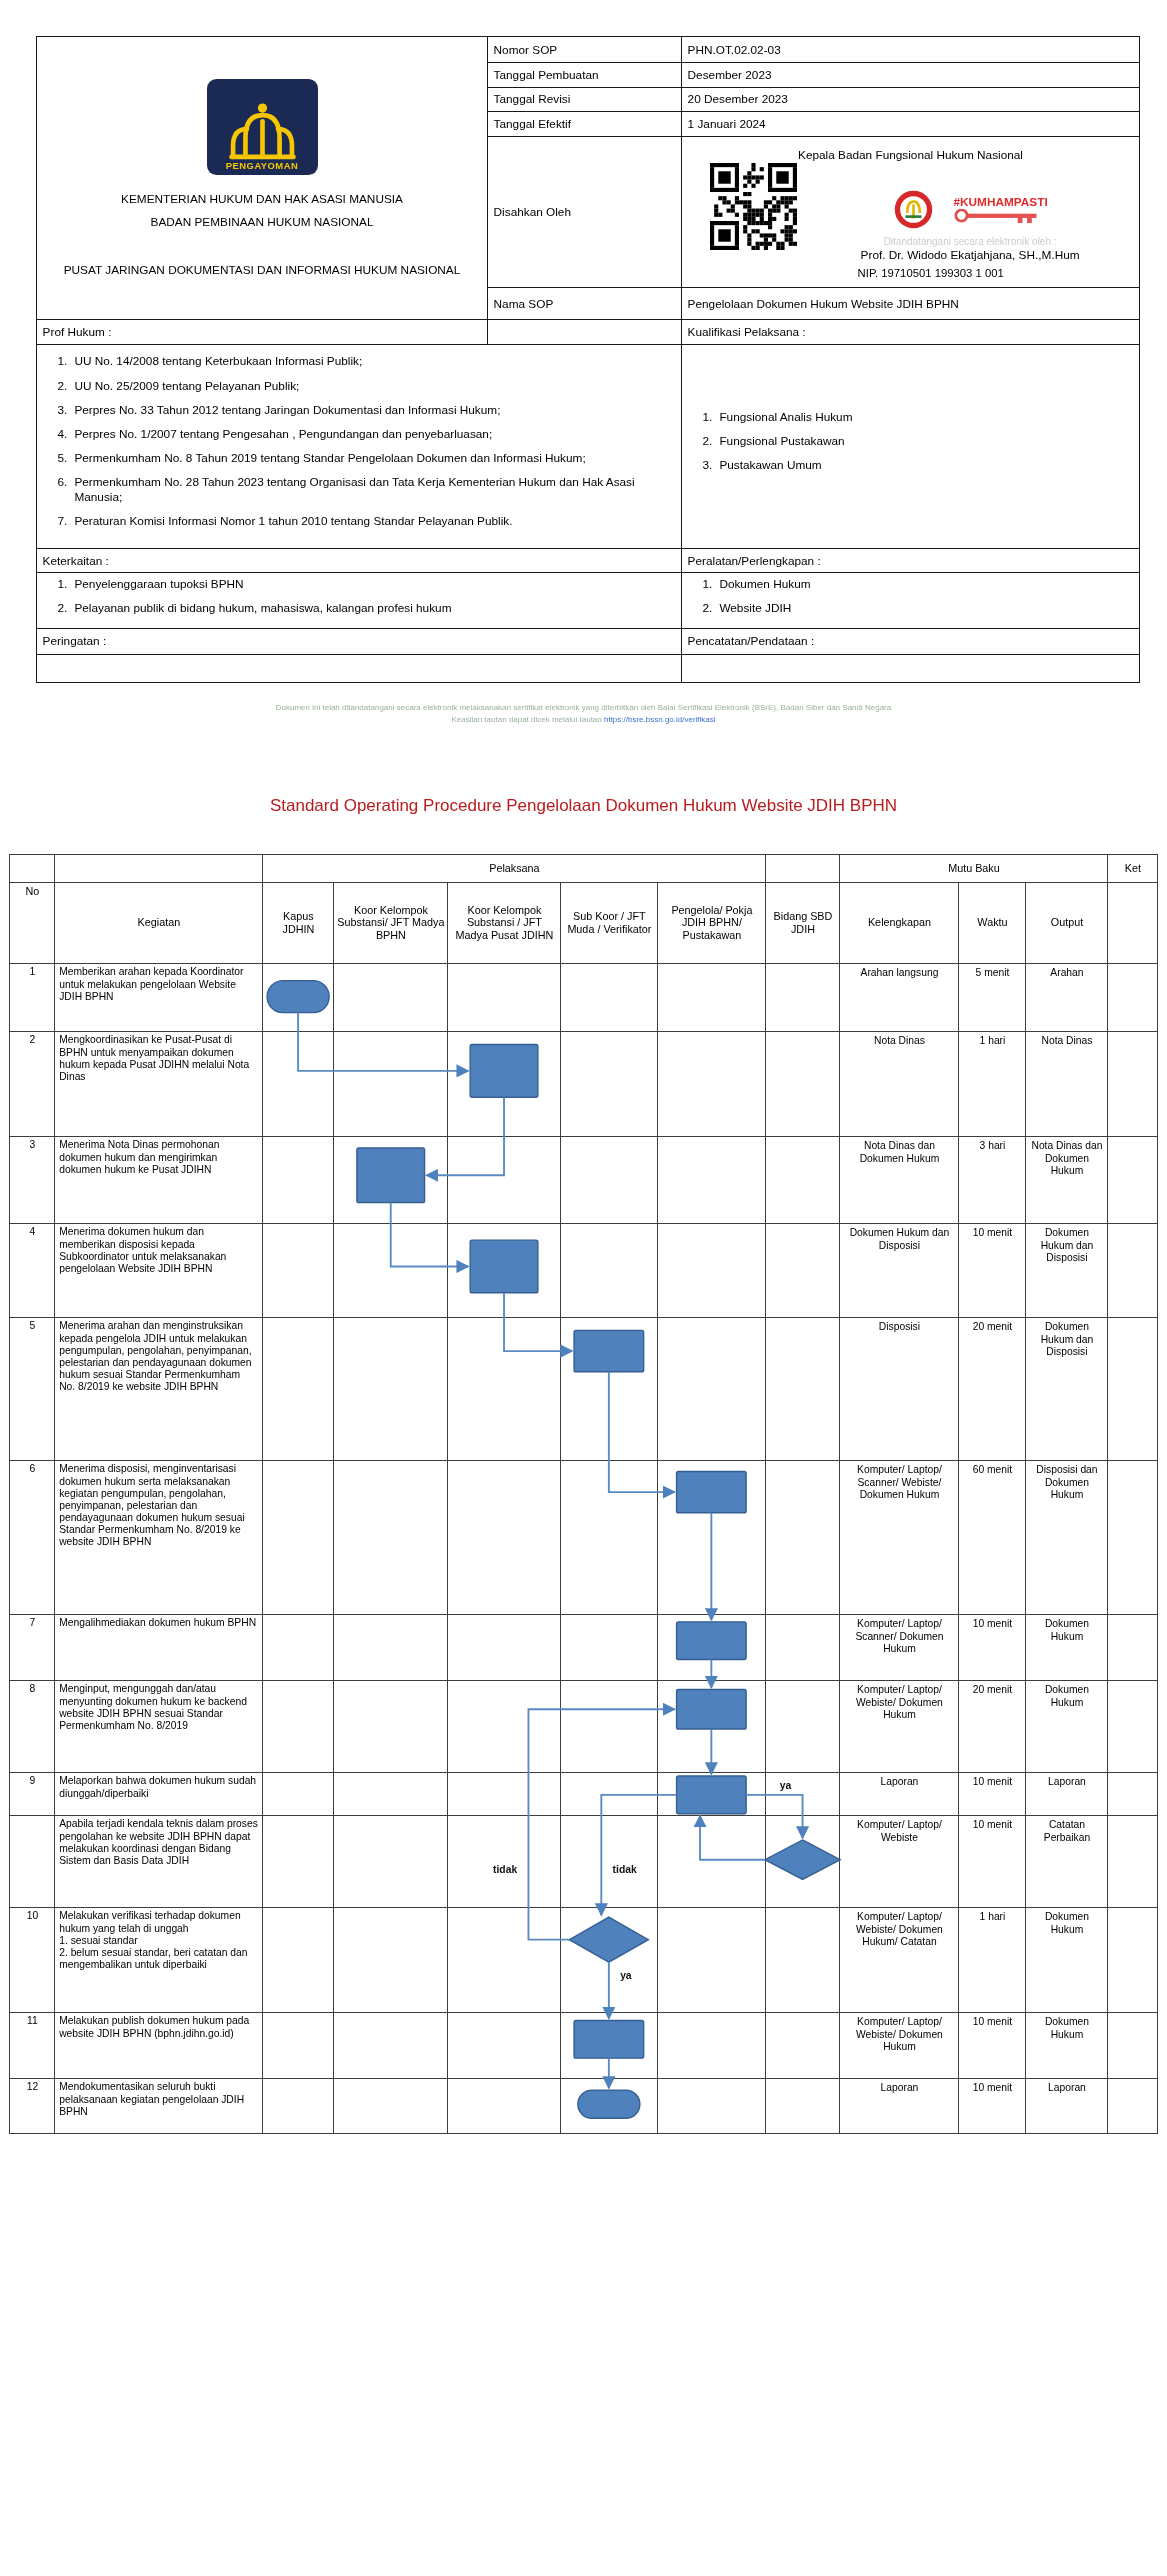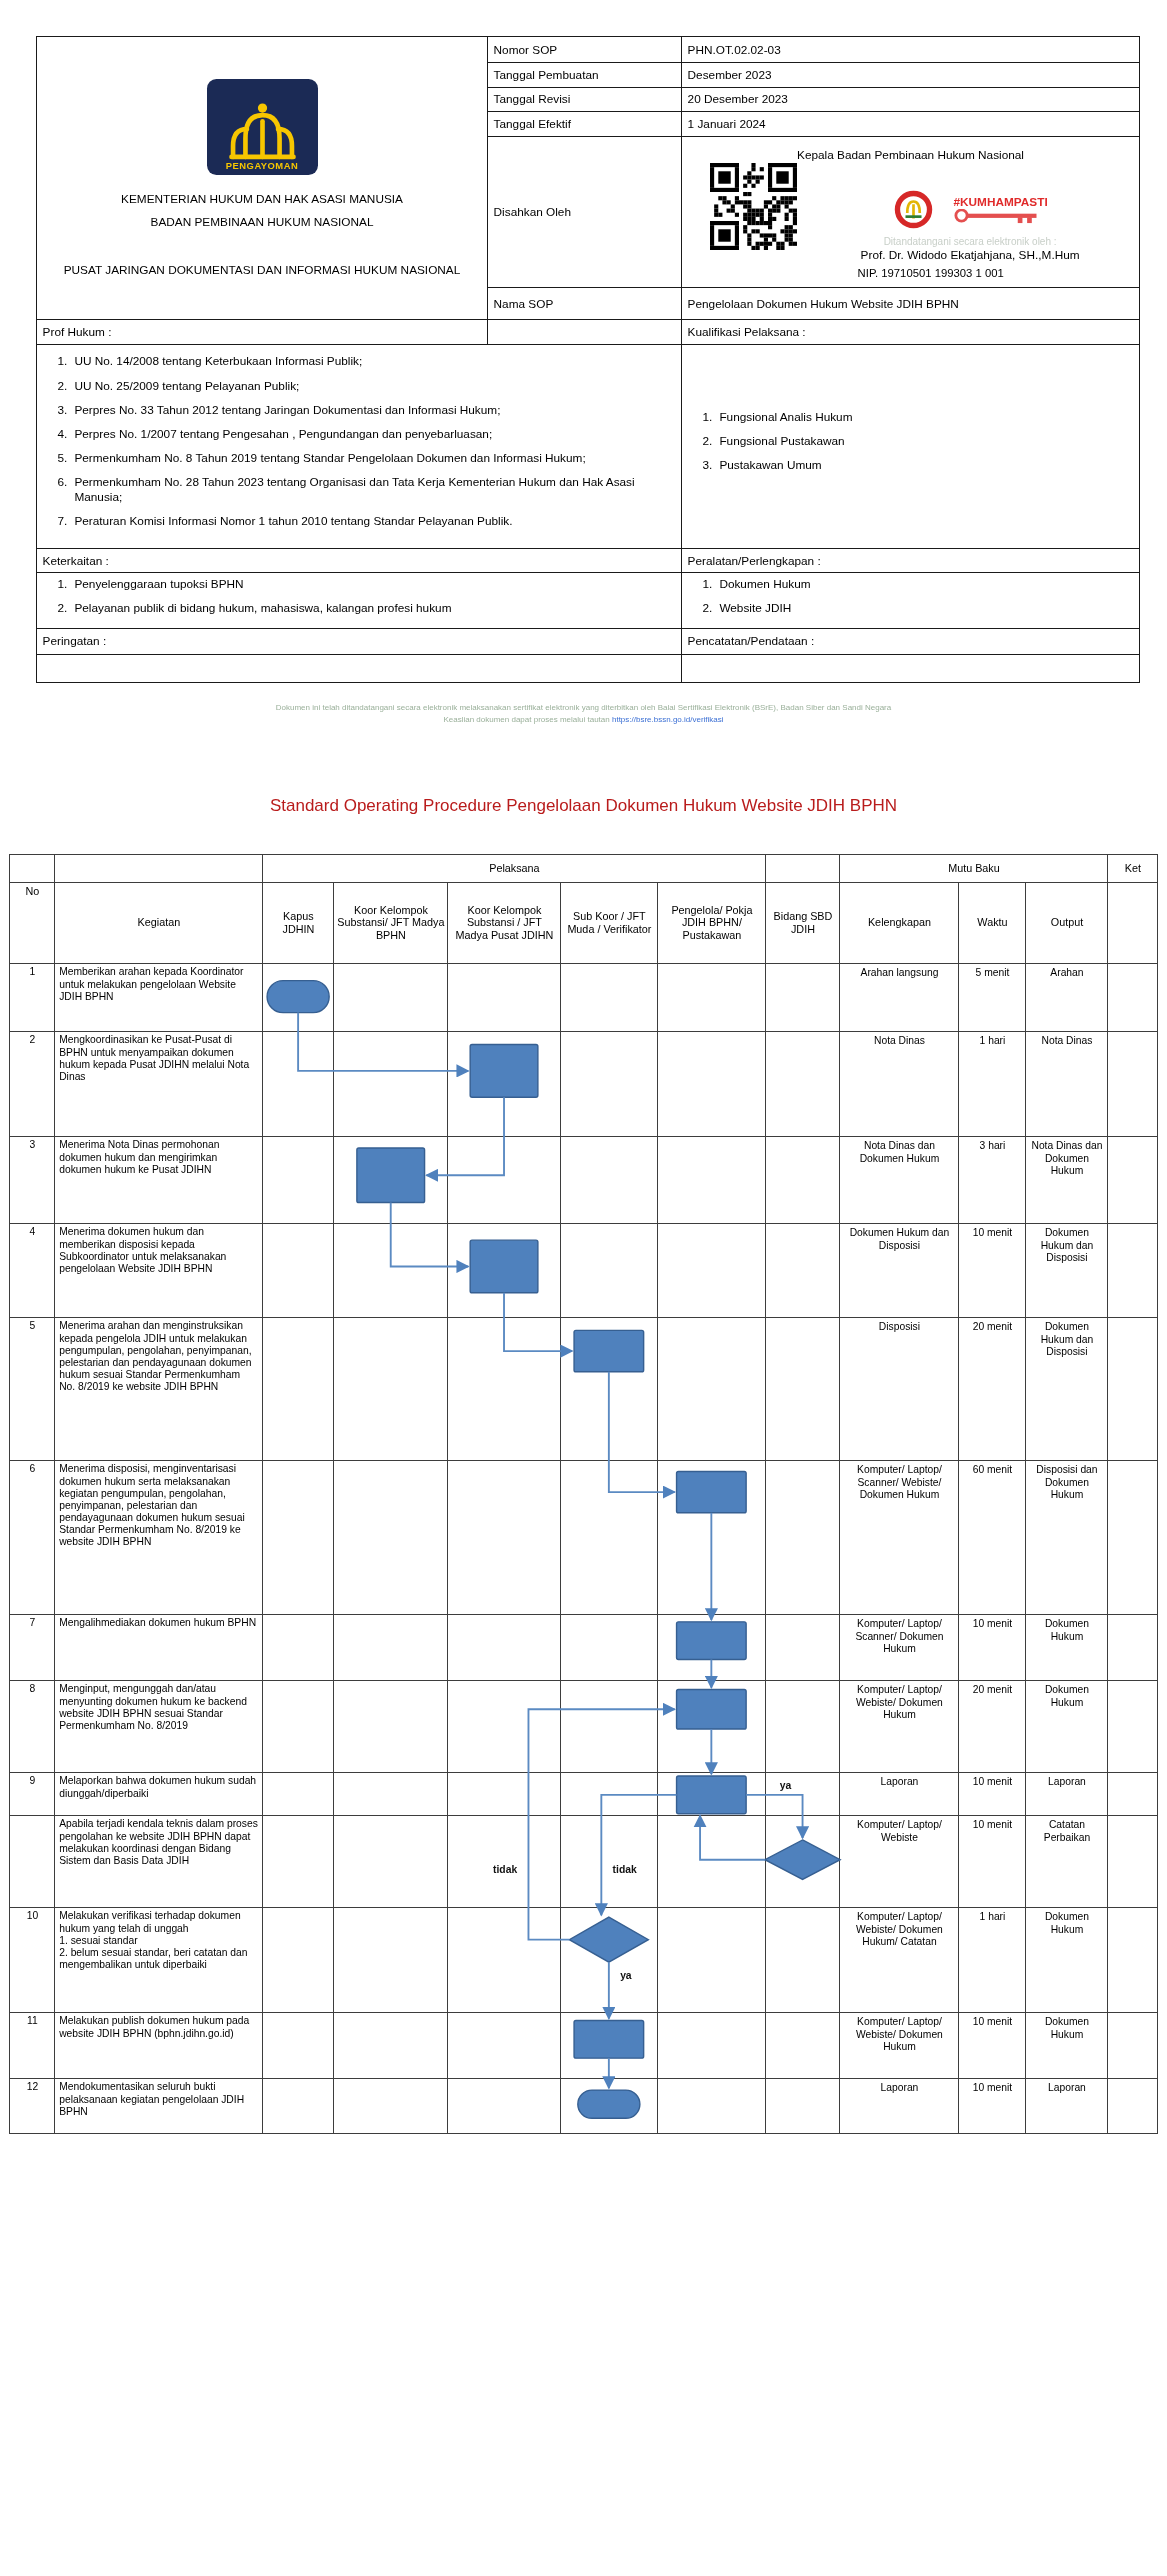--- a/index.html
+++ b/index.html
@@ -92,21 +92,21 @@
     <td class="meta-label">Tanggal Revisi</td>
     <td class="meta-value">20 Desember 2023</td>
   </tr>
   <tr style="height:24.5px">
     <td class="meta-label">Tanggal Efektif</td>
     <td class="meta-value">1 Januari 2024</td>
   </tr>
   <tr style="height:147px">
     <td class="meta-label top-label">Disahkan Oleh</td>
     <td class="sig-cell">
-      <div class="sig-title">Kepala Badan Pembinaan Hukum Nasional</div>
+      <div class="sig-title">Kepala Badan Fungsional Hukum Nasional</div>
       <div class="qr-box">
         <svg id="qr" width="87" height="87" viewBox="0 0 92.4 92.4">
               <rect x="0" y="0" width="30.800000000000004" height="4.4" fill="#000"></rect>
               <rect x="0" y="26.400000000000002" width="30.800000000000004" height="4.4" fill="#000"></rect>
               <rect x="0" y="4.4" width="4.4" height="22" fill="#000"></rect>
               <rect x="26.400000000000002" y="4.4" width="4.4" height="22" fill="#000"></rect>
               <rect x="8.8" y="8.8" width="13.200000000000001" height="13.200000000000001" fill="#000"></rect>
               <rect x="61.60000000000001" y="0" width="30.800000000000004" height="4.4" fill="#000"></rect>
               <rect x="61.60000000000001" y="26.400000000000002" width="30.800000000000004" height="4.4" fill="#000"></rect>
               <rect x="61.60000000000001" y="4.4" width="4.4" height="22" fill="#000"></rect>
@@ -314,21 +314,21 @@
   </tr>
   <tr style="height:28px">
     <td colspan="2"></td>
     <td></td>
   </tr>
 </tbody>
   </table>
 
 <div class="footnote">
   <div>Dokumen ini telah ditandatangani secara elektronik melaksanakan sertifikat elektronik yang diterbitkan oleh Balai Sertifikasi Elektronik (BSrE), Badan Siber dan Sandi Negara</div>
-  <div><span>Keaslian dokumen dapat proses melalui tautan </span><a href="#">https://bsre.bssn.go.id/verifikasi</a></div>
+  <div><span>Keaslian tautan dapat dicek melalui tautan </span><a href="#">https://bsre.bssn.go.id/verifikasi</a></div>
 </div>
 
 <div class="proc-title">Standard Operating Procedure Pengelolaan Dokumen Hukum Website JDIH BPHN</div>
 
 <div id="flow-wrap">
 <table class="fl">
   <colgroup>
     <col style="width:45px">
         <col style="width:208px">
     <col style="width:71px">

